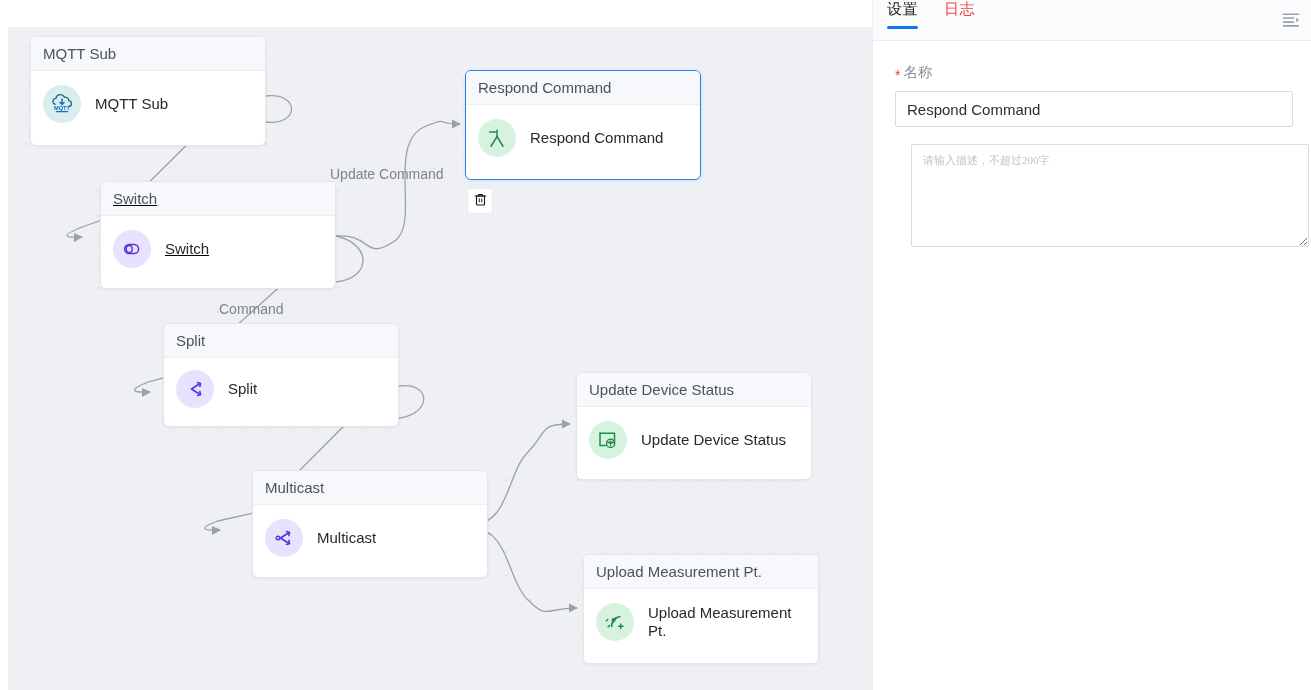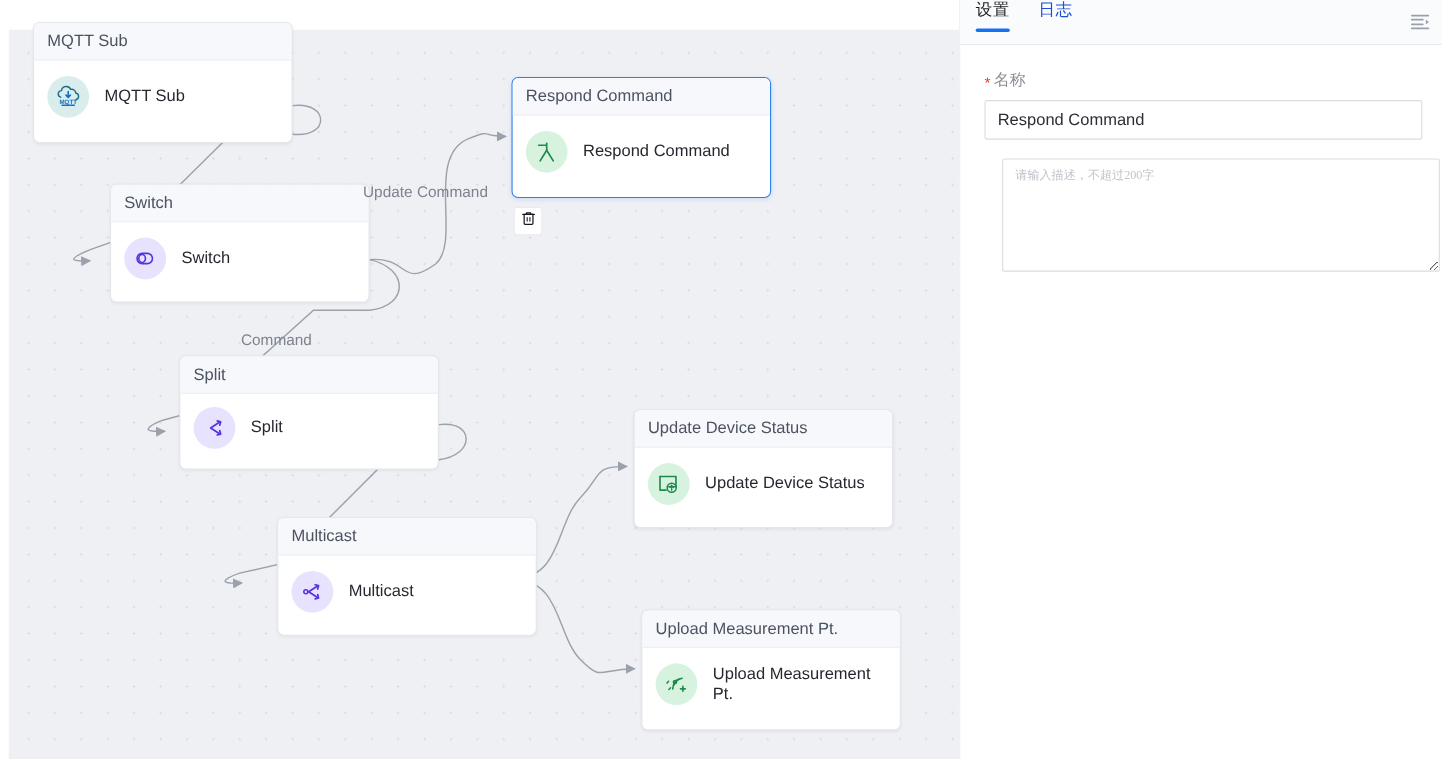--- a/index.html
+++ b/index.html
@@ -108,21 +108,21 @@
     border-bottom: 1px solid #e9ebee;
     display: flex;
     align-items: flex-end;
     padding: 0 16px 12px 14px;
     position: relative;
   }
   .tabs { display: flex; gap: 26px; }
   .tab {
     position: relative;
     font-size: 15px;
-    color: #1d4ed8;
+    color: #ef4444;
     padding-bottom: 9px;
     cursor: pointer;
     letter-spacing: .5px;
   }
   .tab.active { color: #1a1c20; }
   .tab.active::after {
     content: "";
     position: absolute;
     left: 0; right: 0; bottom: -1px;
     height: 3px;
@@ -199,21 +199,21 @@
         <path d="M 336 236 C 372 244 372 278 336 282 L 285 282 L 185 372 L 148 382 C 128 390 132 393 150 392" marker-end="url(#arrow)"></path>
 
         <path d="M 399 386 C 432 382 432 414 399 418 L 350 420 L 258 512 L 218 521 C 198 528 202 531 220 530" marker-end="url(#arrow)"></path>
 
         <path d="M 470 525 C 510 525 506 474 528 452 C 548 432 538 424 570 424" marker-end="url(#arrow)"></path>
 
         <path d="M 470 527 C 510 529 506 578 528 600 C 548 620 544 608 577 608" marker-end="url(#arrow)"></path>
       </g>
     </svg>
 
-    <div class="node" style="left:30px; top:20px; width:236px; height:110px;">
+    <div class="node" style="left:30px; top:36px; width:236px; height:110px;">
       <div class="node-head">MQTT Sub</div>
       <div class="node-body">
         <div class="node-ico ico-teal">
           <svg width="24" height="24" viewBox="0 0 24 24" fill="none">
             <path d="M5.2 12.3a3 3 0 0 1 .7-5.9 4.4 4.4 0 0 1 8.4-1.1 3.5 3.5 0 0 1 4.5 3.3 3 3 0 0 1 .3 5.9" stroke="#1b6e8c" stroke-width="1.3" stroke-linecap="round" stroke-linejoin="round"></path>
             <path d="M12 7.3v5.2m0 0-2-2m2 2 2-2" stroke="#1471c6" stroke-width="1.5" stroke-linecap="round" stroke-linejoin="round"></path>
             <text x="12" y="18.1" font-size="5.6" font-family="'Liberation Sans',sans-serif" font-weight="bold" fill="#1471c6" text-anchor="middle">MQTT</text>
             <path d="M6.4 19.6h11.2" stroke="#1471c6" stroke-width="1.3" stroke-linecap="round"></path>
           </svg>
         </div>
@@ -229,21 +229,21 @@
             <path d="M4 5.5h7" stroke="#1f8a4c" stroke-width="1.6" stroke-linecap="round"></path>
             <path d="M12 3.5v7" stroke="#1f8a4c" stroke-width="1.6" stroke-linecap="round"></path>
             <path d="M12 10.5 5.5 21" stroke="#1f8a4c" stroke-width="1.7" stroke-linecap="round"></path>
             <path d="M12 10.5 18.5 21" stroke="#1f8a4c" stroke-width="1.7" stroke-linecap="round"></path>
           </svg>
         </div>
         <div class="node-label">Respond Command</div>
       </div>
     </div>
 
-    <div class="node" style="left:100px; top:167px; width:236px; height:108px;">
+    <div class="node" style="left:100px; top:181px; width:236px; height:108px;text-decoration:underline;">
       <div class="node-head">Switch</div>
       <div class="node-body">
         <div class="node-ico ico-purple">
           <svg width="24" height="24" viewBox="0 0 24 24" fill="none">
             <rect x="4.6" y="7.4" width="14" height="9.2" rx="4.6" stroke="#5a32e0" stroke-width="1.5"></rect>
             <ellipse cx="9.2" cy="12" rx="3" ry="3.6" stroke="#5a32e0" stroke-width="1.5"></ellipse>
           </svg>
         </div>
         <div class="node-label">Switch</div>
       </div>

